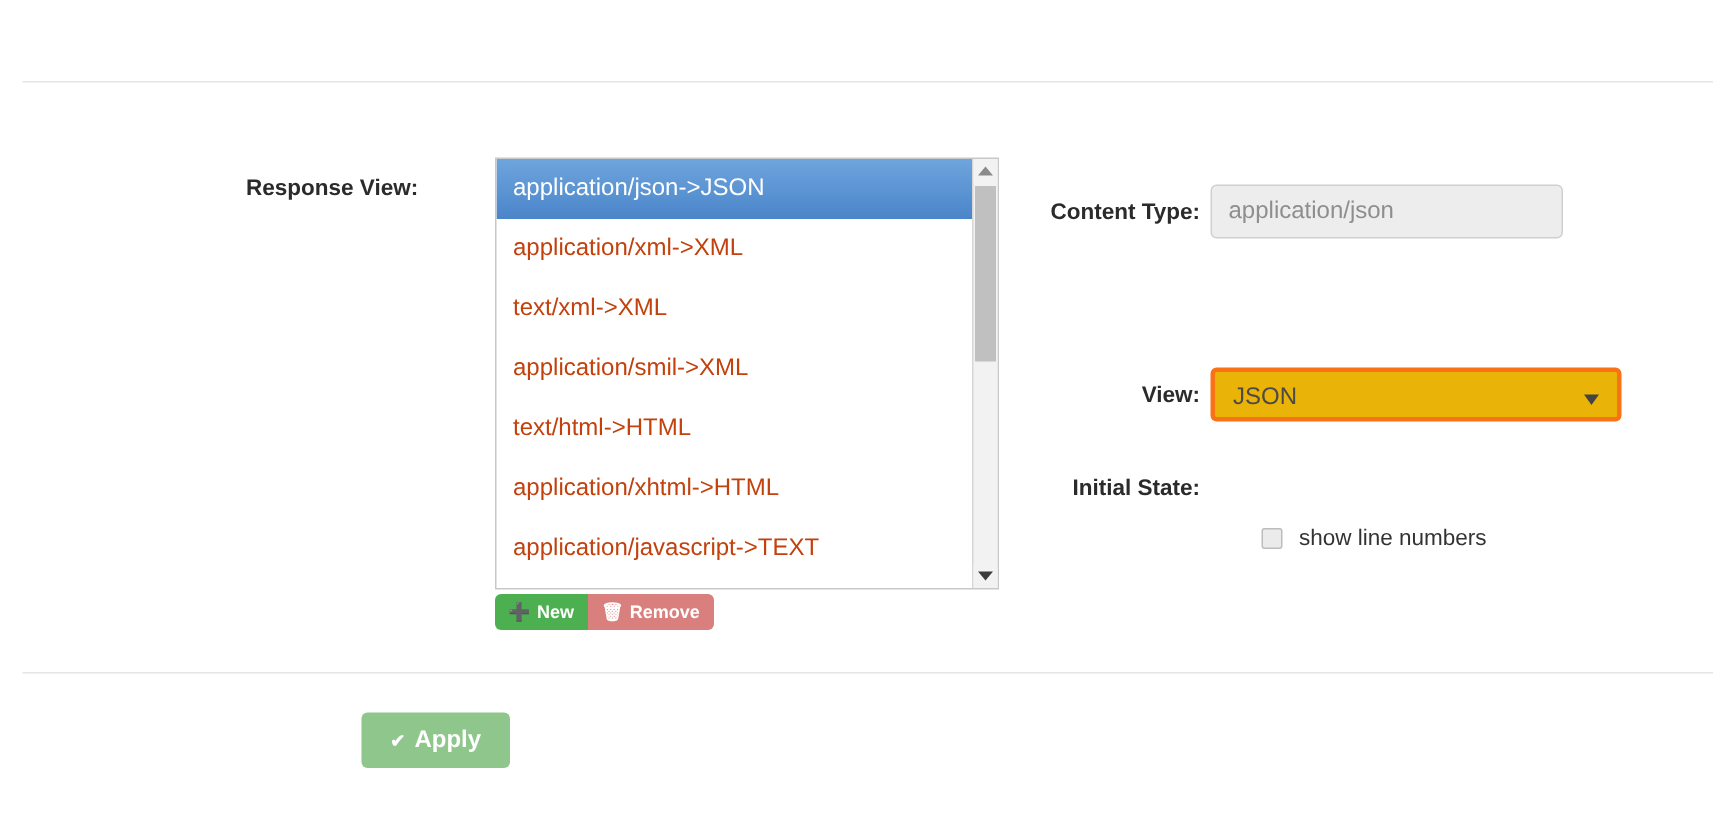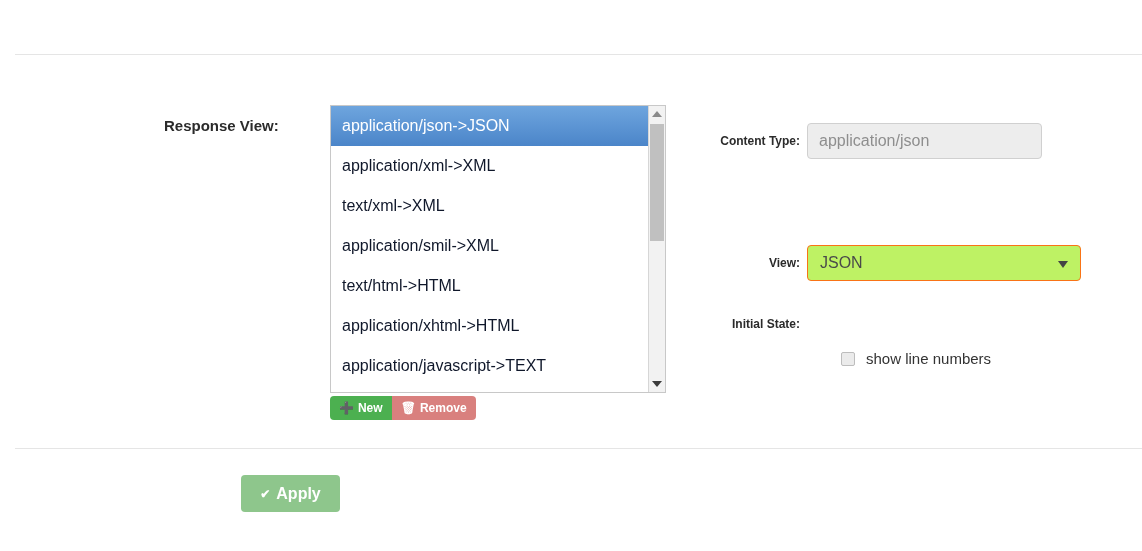--- a/index.html
+++ b/index.html
@@ -80,21 +80,21 @@
     left: 0; top: 0;
     width: 318px;
     height: 286px;
     overflow: hidden;
   }
   .list-option {
     height: 40px;
     line-height: 40px;
     padding-left: 11px;
     font-size: 16px;
-    color: #0f172a;
+    color: #c2410c;
     white-space: nowrap;
     box-sizing: border-box;
   }
   .list-option.selected {
     background: linear-gradient(to bottom, #6ea5de 0%, #4b85c9 100%);
     color: #ffffff;
   }
 
   
   .lb-scrollbar {
@@ -171,21 +171,21 @@
     display: inline-block;
   }
 
   
   .field-row {
     position: absolute;
     display: flex;
     align-items: center;
   }
   .field-label {
-    font-size: 12px;
+    font-size: 15px;
     font-weight: bold;
     color: #2b2b2b;
     text-align: right;
     white-space: nowrap;
   }
   .row-content-type { left: 688px; top: 68px; }
   .row-content-type .field-label { width: 112px; }
   .row-view { left: 688px; top: 143px; margin-top: 47px; }
   .row-view .field-label { width: 112px; }
   .row-initial-state { left: 688px; top: 218px; margin-top: 44px; }
@@ -205,23 +205,23 @@
     padding: 15px 11px;
     outline: none;
   }
 
   .select-box {
     position: relative;
     margin-left: 7px;
     width: 274px;
     height: 36px;
     box-sizing: border-box;
-    border: 1px solid #f97316;
+    border: 3px solid #f97316;
     border-radius: 4px;
-    background: #bef264;
+    background: #eab308;
     cursor: pointer;
     text-align: center;
   }
   .select-value {
     position: absolute;
     left: 12px;
     top: 0;
     line-height: 34px;
     font-size: 16px;
     color: #4a4a4a;

